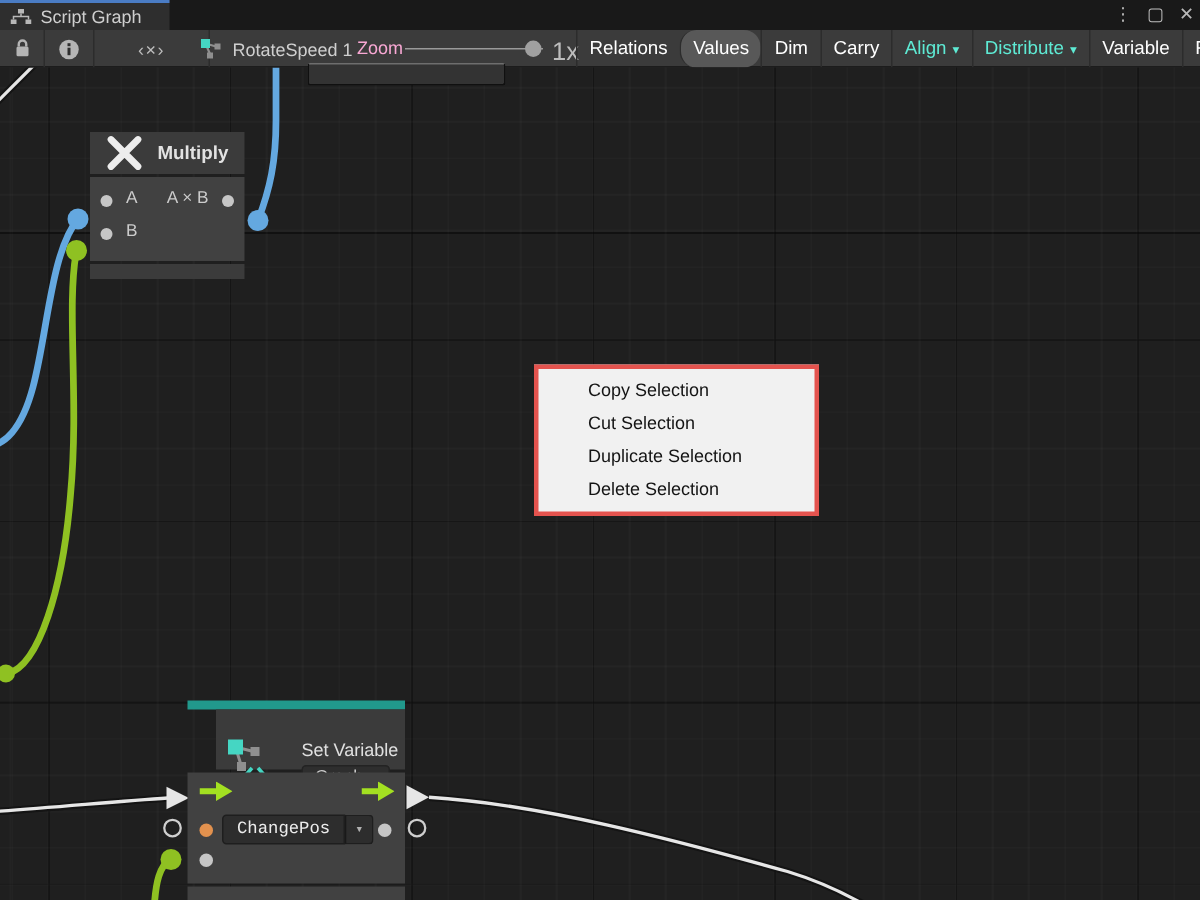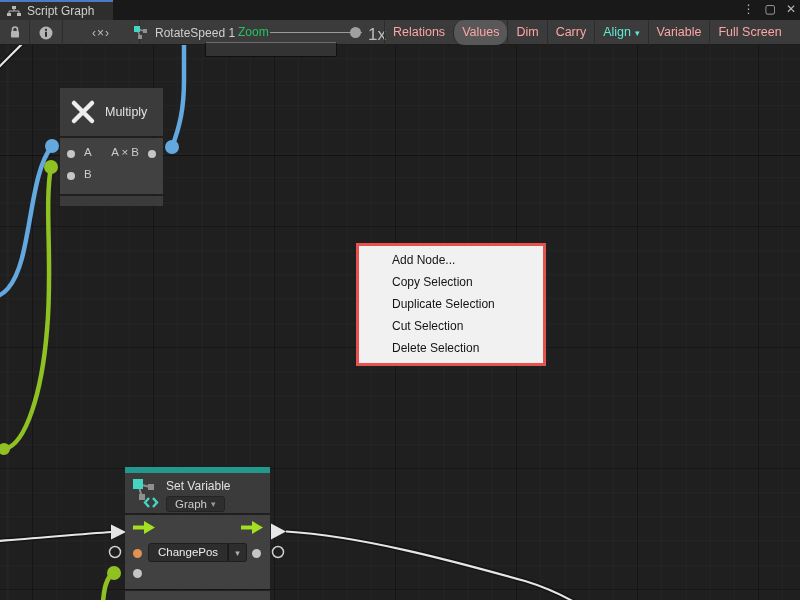--- a/index.html
+++ b/index.html
@@ -19,26 +19,26 @@
   .toolbar { position:absolute; left:0; top:20px; width:800px; height:25px; background:#3b3b3b;
              border-bottom:1px solid #1c1c1c; }
   .tseg { position:absolute; top:0; height:25px; display:flex; align-items:center; justify-content:center;
           border-right:1px solid #2c2c2c; }
   .tseg-lock { left:0; width:30px; }
   .tseg-info { left:30px; width:33px; }
   .tseg-code { left:63px; width:77px; color:#bdbdbd; font-size:12px; letter-spacing:1px; }
   .graphref { position:absolute; left:133px; top:0; height:25px; display:flex; align-items:center; gap:6px; }
   .graphref-label { color:#cfcfcf; font-size:12px; }
   .zoomgrp { position:absolute; left:238px; top:0; height:25px; }
-  .zoom-label { position:absolute; left:0; top:5px; color:#22c55e; font-size:12px; }
+  .zoom-label { position:absolute; left:0; top:5px; color:#f9a8d4; font-size:12px; }
   .zoom-track { position:absolute; left:32px; top:12px; width:92px; height:1px; background:#9a9a9a; }
   .zoom-handle { position:absolute; left:112px; top:7px; width:11px; height:11px; border-radius:50%; background:#a0a0a0; }
   .zoom-value { position:absolute; left:130px; top:5px; color:#bdbdbd; font-size:17px; }
   .tbuttons { position:absolute; left:384px; top:0; right:0; height:25px; display:flex; overflow:hidden; }
-  .tbtn { height:25px; line-height:24px; padding:0 8px; font-size:12.5px; color:#fca5a5;
+  .tbtn { height:25px; line-height:24px; padding:0 8px; font-size:12.5px; color:#ffffff;
           border-left:1px solid #2c2c2c; white-space:nowrap; cursor:default; }
   .tbtn.active { background:#585858;border-radius:11px; }
   .tbtn.disabled { color:#5eead4; }
   .caret { font-size:9px; margin-left:4px; }
 
   
   .canvas { position:absolute; left:0; top:45px; width:800px; height:555px; overflow:hidden;
             background-color:#1f1f1f;
             background-image:
               repeating-linear-gradient(90deg, rgba(255,255,255,0.025) 0 1px, transparent 1px 24.2px),
@@ -53,41 +53,41 @@
                  background:#333333; border:1px solid #101010; border-top:1px solid #6e6e6e; border-radius:2px; }
 
   
   .node { position:absolute; z-index:2; }
   .node-sec { background:#3b3b3b; }
   .node-body { background:#414141; }
   .gap { height:2px; background:transparent; }
 
   
   .multiply { left:60px; top:43px; width:103px; }  
-  .multiply .hdr { height:48px; display:flex; align-items:center; padding-left:10px; gap:9px; }
+  .multiply .hdr { height:28px; display:flex; align-items:center; padding-left:10px; gap:9px;font-weight:bold; }
   .multiply .title { color:#e2e2e2; font-size:12.5px; }
   .multiply .body { height:56px; padding-top:5px; }
   .prow { position:relative; height:22px; }
   .port { position:absolute; width:8px; height:8px; border-radius:50%; background:#c6c6c6; top:7px; }
   .plabel { position:absolute; top:3px; font-size:11.5px; color:#cccccc; }
   .multiply .ftr { height:10px; }
 
   
   .setvar { left:125px; top:422px; width:145px; } 
   .setvar .teal { height:6px; }
-  .setvar .hdr { height:40px; display:flex; align-items:flex-start; padding:5px 0 0 7px; gap:7px; }
+  .setvar .hdr { height:40px; display:flex; align-items:flex-start; padding:19px 0 0 7px; gap:23px;margin-left:19px; }
   .setvar .hcol { display:flex; flex-direction:column; align-items:flex-start; }
   .setvar .title { color:#e0e0e0; font-size:12px; margin-top:1px; }
   .kind-btn { margin-top:3px; display:inline-flex; align-items:center; background:#2e2e2e;
               border:1px solid #232323; border-radius:3px; padding:1px 8px; color:#cccccc; font-size:11.5px; }
   .kind-btn .caret { color:#9a9a9a; }
   .setvar .body { height:74px; position:relative; }
   .flowrow { position:relative; height:26px; }
   .flow-arrow { position:absolute; top:6px; }
-  .varrow { position:relative; height:26px; }
+  .varrow { position:relative; height:26px;font-family:Liberation Mono, monospace; }
   .vport { position:absolute; top:8px; width:9px; height:9px; border-radius:50%; }
   .dropdown { position:absolute; left:23px; top:2px; display:flex; }
   .dd-main { background:#2d2d2d; border:1px solid #1e1e1e; border-radius:3px 0 0 3px;
              padding:2px 9px 3px 9px; color:#ececec; font-size:11.5px; white-space:nowrap; }
   .dd-caret { background:#2d2d2d; border:1px solid #1e1e1e; border-left:1px solid #191919;
               border-radius:0 3px 3px 0; width:19px; display:flex; align-items:center; justify-content:center;
               color:#b0b0b0; font-size:9px; }
   .setvar .row3 { position:relative; height:22px; }
   .setvar .ftr { height:13px; }
 
@@ -150,20 +150,23 @@
       <div class="zoom-handle"></div>
       <span class="zoom-value">1x</span>
     </div>
     <div class="tbuttons">
       <div class="tbtn">Relations</div>
       <div class="tbtn active">Values</div>
       <div class="tbtn">Dim</div>
       <div class="tbtn">Carry</div>
       <div class="tbtn disabled">
         <span>Align</span><span class="caret">▾</span>
+      </div>
+      <div class="tbtn disabled">
+        <span>Distribute</span><span class="caret">▾</span>
       </div>
       <div class="tbtn">Variable</div>
       <div class="tbtn">Full Screen</div>
     </div>
   </div>
 
   <div class="float-field"></div>
 
   <div class="canvas">
 
@@ -264,21 +267,20 @@
         </div>
         <div class="row3">
           <span class="vport" style="left:8px; top:2px; background:#c6c6c6;"></span>
         </div>
       </div>
       <div class="gap"></div>
       <div class="node-body ftr"></div>
     </div>
 
     <div class="ctxmenu">
-      <div class="ctxitem">Add Node...</div>
       <div class="ctxitem">Copy Selection</div>
+      <div class="ctxitem">Cut Selection</div>
       <div class="ctxitem">Duplicate Selection</div>
-      <div class="ctxitem">Cut Selection</div>
       <div class="ctxitem">Delete Selection</div>
     </div>
 
   </div>
 </div>
 
 </body></html>

